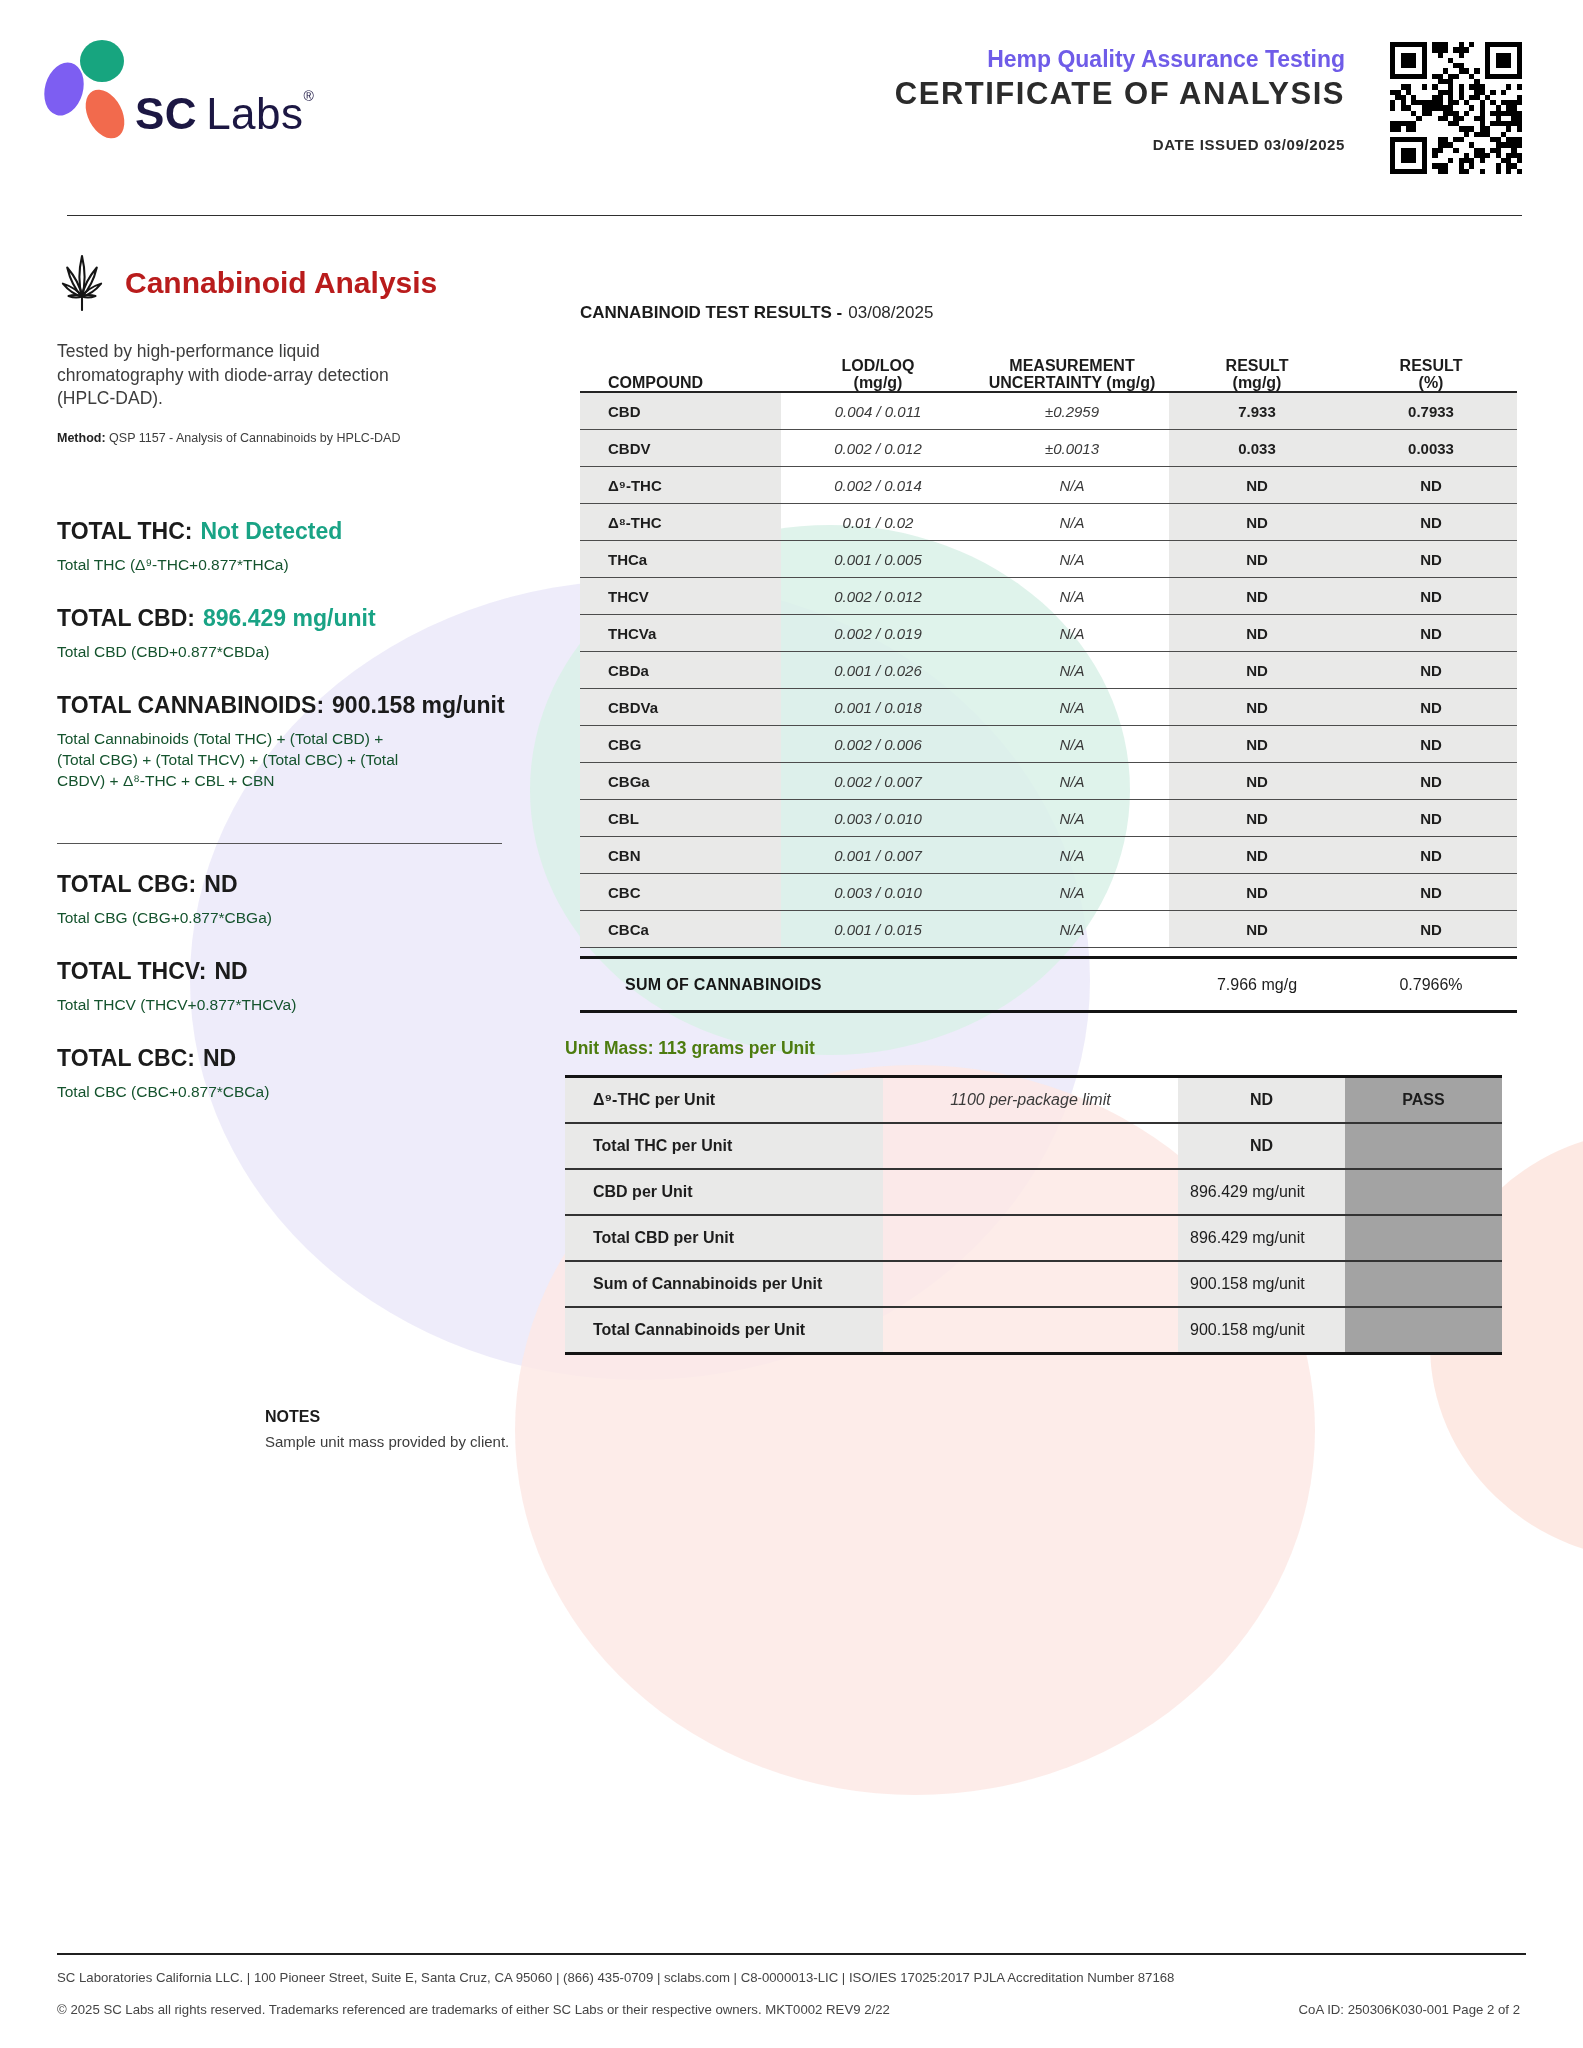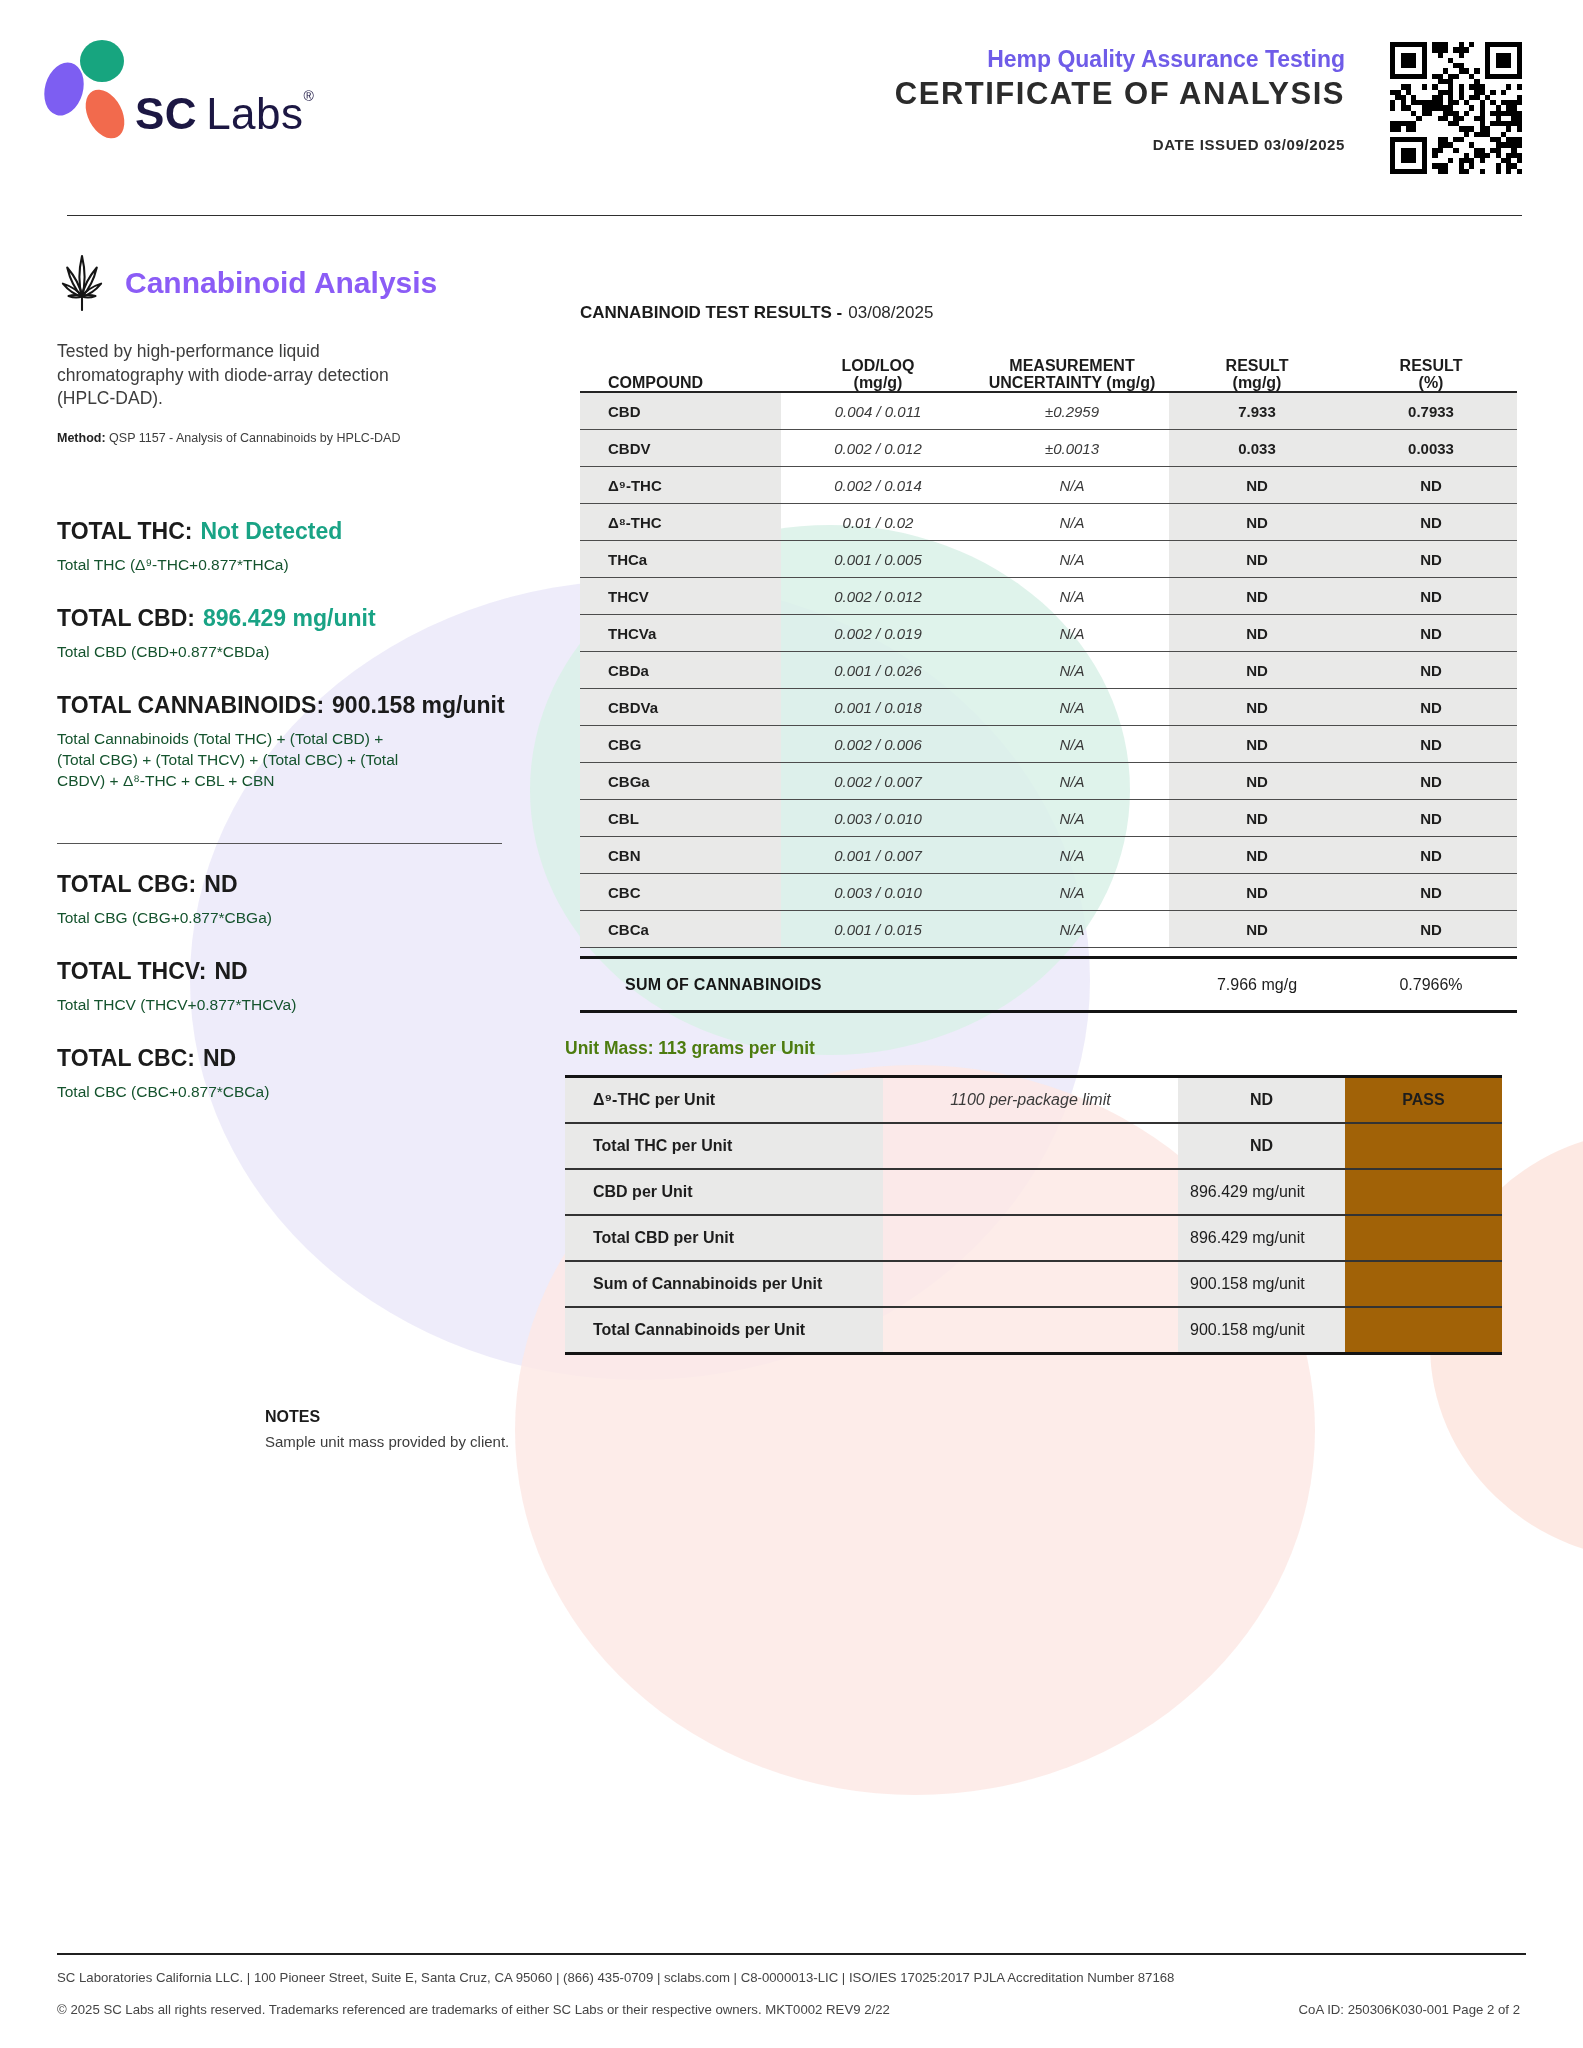--- a/index.html
+++ b/index.html
@@ -21,21 +21,21 @@
   .hdr-right{position:absolute;right:238px;top:44px;text-align:right;}
   .program{font-size:23px;font-weight:700;color:#6f5ce8;line-height:30px;}
   .coa-title{font-size:31px;font-weight:600;color:#2b2b2b;letter-spacing:1.5px;line-height:40px;}
   .date-issued{font-size:15px;font-weight:700;color:#2b2b2b;letter-spacing:0.6px;margin-top:22px;}
   .qr{position:absolute;left:1390px;top:42px;width:132px;height:132px;}
   .hdr-rule{position:absolute;left:67px;top:215px;width:1455px;border-top:1.6px solid #2f2f2f;}
   
   .leftcol{position:absolute;left:57px;top:252px;width:445px;z-index:2;}
   .sec-head{display:flex;align-items:center;gap:18px;}
   .leaf{width:50px;height:62px;flex:0 0 auto;}
-  .sec-title{font-size:30px;font-weight:700;color:#8b5cf6;}
+  .sec-title{font-size:30px;font-weight:700;color:#b91c1c;}
   .desc{margin-top:26px;width:370px;font-size:17.5px;line-height:23.5px;color:#3d3d3d;}
   .method{margin-top:20px;font-size:12.5px;color:#3d3d3d;}
   .method b{color:#222;}
   .totals{margin-top:72px;}
   .total-item{margin-bottom:29px;}
   .total-head{font-size:23px;font-weight:700;color:#1b1b1b;white-space:nowrap;line-height:28px;}
   .total-head .val{margin-left:8px;}
   .total-head .val.teal{color:#19a385;}
   .total-formula{margin-top:9px;font-size:15.5px;color:#14532d;line-height:21px;white-space:nowrap;}
   .total-item.wrapfx .total-formula{white-space:normal;width:352px;}
@@ -67,21 +67,21 @@
   .urow{display:flex;height:44px;border-bottom:2px solid #333;font-size:16px;}
   .urow:last-child{border-bottom:none;}
   .u-label{width:318px;display:flex;align-items:center;padding-left:28px;box-sizing:border-box;
            font-weight:700;color:#1d1d1d;background:#e9e9e8;}
   .u-limit{width:295px;display:flex;align-items:center;justify-content:center;
            font-style:italic;color:#3a3a3a;}
   .u-value{width:167px;display:flex;align-items:center;justify-content:center;
            font-weight:600;color:#1d1d1d;background:#e9e9e8;}
   .u-value.left{justify-content:flex-start;padding-left:12px;box-sizing:border-box;font-weight:500;}
   .u-status{width:157px;display:flex;align-items:center;justify-content:center;
-            font-weight:600;color:#1d1d1d;background:#a16207;}
+            font-weight:600;color:#1d1d1d;background:#a3a3a3;}
   
   .notes{position:absolute;left:265px;top:1408px;z-index:2;}
   .notes-head{font-size:16px;font-weight:700;color:#1b1b1b;}
   .notes-text{margin-top:7px;font-size:15px;color:#3d3d3d;}
   .foot-rule{position:absolute;left:57px;top:1953px;width:1469px;border-top:2.6px solid #202020;z-index:2;}
   .foot1{position:absolute;left:57px;top:1970px;width:1469px;font-size:13.2px;color:#454545;z-index:2;}
   .foot2{position:absolute;left:57px;top:2002px;width:1463px;display:flex;justify-content:space-between;
          font-size:13.2px;color:#454545;z-index:2;}
 </style>
 </head>

